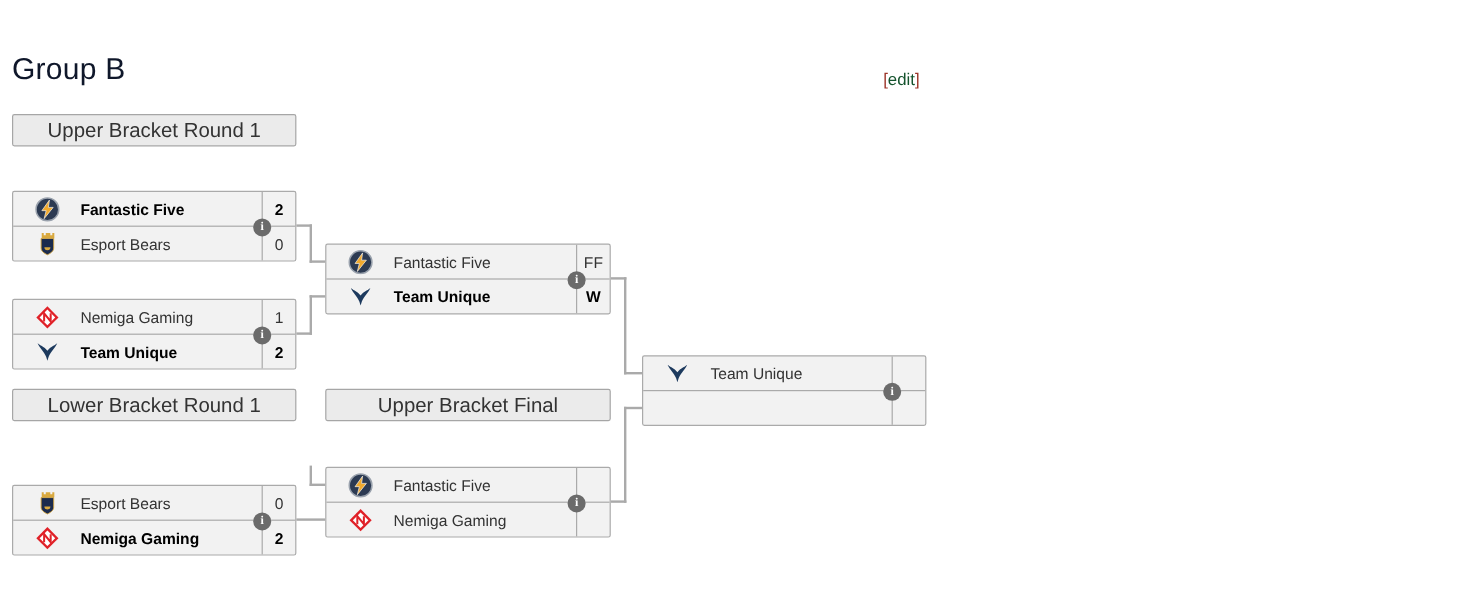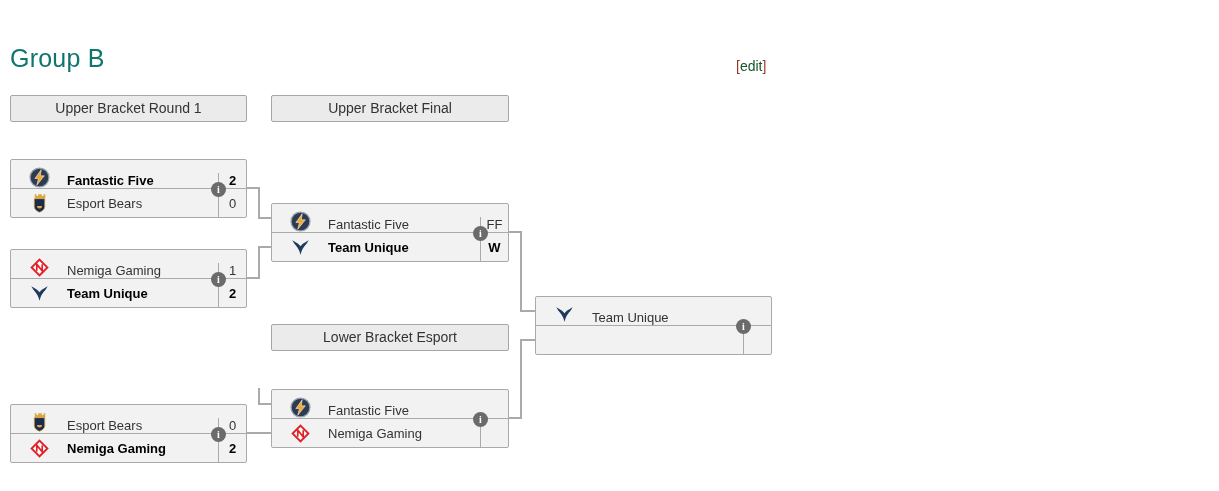--- a/index.html
+++ b/index.html
@@ -1,28 +1,28 @@
 <!DOCTYPE html>
 <html><head>
 <meta charset="utf-8">
 <style>
   html,body{margin:0;padding:0;background:#fff;}
   #stage{position:relative;width:1219px;height:491px;background:#fff;overflow:hidden;
          font-family:"Liberation Sans",sans-serif;}
   .page-title{position:absolute;left:10px;top:44px;font-size:25px;font-weight:400;
-              color:#0f766e;letter-spacing:.2px;}
+              color:#0f172a;letter-spacing:.2px;}
   .edit-link{position:absolute;left:736px;top:58px;font-size:14px;color:#9c3529;cursor:pointer;}
   .edit-link .edit-word{color:#14532d;}
   .round-header{position:absolute;height:27px;box-sizing:border-box;background:#ebebeb;
-                border:1px solid #a6a6a6;border-radius:2px;font-size:14px;color:#333;
+                border:1px solid #a6a6a6;border-radius:2px;font-size:17px;color:#333;
                 text-align:center;line-height:25px;}
   .match{position:absolute;box-sizing:border-box;background:#f2f2f2;border:1px solid #aaa;
          border-radius:2px;z-index:1;}
   .team-row{height:28px;display:flex;align-items:stretch;font-size:13px;color:#333;}
-  .team-row.first{border-bottom:1px solid #aaa;align-items:flex-end;}
+  .team-row.first{border-bottom:1px solid #aaa;}
   .logo-cell{width:56px;display:flex;align-items:center;justify-content:center;}
   .licon{width:21px;height:21px;display:block;}
   .team-name{flex:1;display:flex;align-items:center;white-space:nowrap;overflow:hidden;}
   .score-cell{width:27px;border-left:1px solid #aaa;display:flex;align-items:center;
               justify-content:center;font-size:13px;color:#333;}
   .team-row.winner .team-name,.team-row.winner .score-cell{font-weight:bold;color:#000;}
   .info-badge{position:absolute;right:20px;top:22px;width:15px;height:15px;border-radius:50%;
               background:#6b6b6b;color:#fff;font-size:10px;font-weight:bold;line-height:15px;
               text-align:center;z-index:3;cursor:pointer;font-family:"Liberation Serif",serif;}
   .line{position:absolute;background:#aaa;z-index:0;}
@@ -53,22 +53,22 @@
     </symbol>
   </defs>
 </svg>
 
 <div id="stage">
 
   <div class="page-title">Group B</div>
   <div class="edit-link"><span>[</span><span class="edit-word">edit</span><span>]</span></div>
 
   <div class="round-header" style="left:10px;top:95px;width:237px">Upper Bracket Round 1</div>
-  <div class="round-header" style="left:271px;top:95px;width:238px">Upper Bracket Final</div>
-  <div class="round-header" style="left:271px;top:324px;width:238px">Lower Bracket Esport</div>
+  <div class="round-header" style="left:10px;top:324px;width:237px">Lower Bracket Round 1</div>
+  <div class="round-header" style="left:271px;top:324px;width:238px">Upper Bracket Final</div>
 
   <div class="line" style="left:247px;top:187px;width:13px;height:2px"></div>
   <div class="line" style="left:258px;top:187px;width:2px;height:32px"></div>
   <div class="line" style="left:258px;top:217px;width:13px;height:2px"></div>
   <div class="line" style="left:247px;top:277px;width:13px;height:2px"></div>
   <div class="line" style="left:258px;top:246px;width:2px;height:33px"></div>
   <div class="line" style="left:258px;top:246px;width:13px;height:2px"></div>
   <div class="line" style="left:509px;top:231px;width:13px;height:2px"></div>
   <div class="line" style="left:520px;top:231px;width:2px;height:81px"></div>
   <div class="line" style="left:520px;top:310px;width:15px;height:2px"></div>

